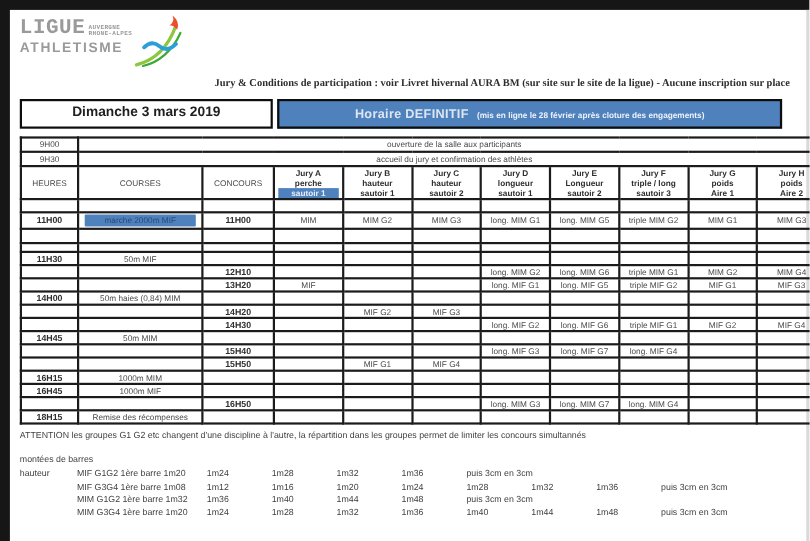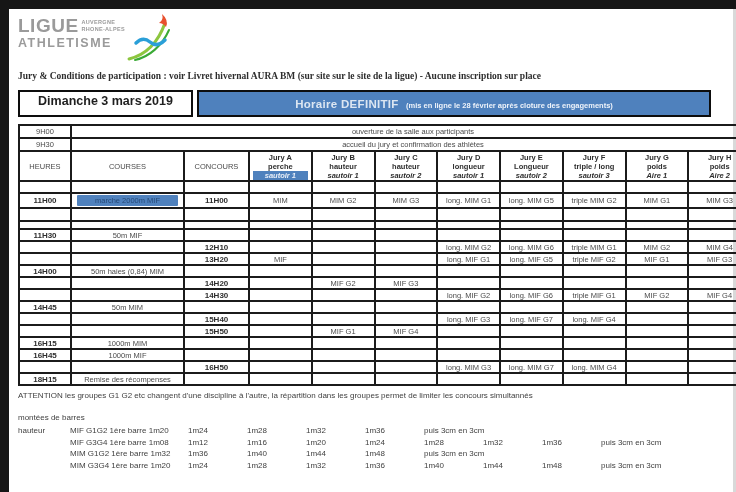--- a/index.html
+++ b/index.html
@@ -11,51 +11,51 @@
   }
   .scan-strip-top { position:absolute; left:0; top:0; width:736px; height:9px; background:#161616; }
   .scan-strip-left { position:absolute; left:0; top:0; width:9px; height:492px; background:#161616; }
   .scan-strip-right { position:absolute; right:0; top:9px; width:3px; height:483px; background:#d9d9d9; }
   .content { position:absolute; left:18px; top:12px; width:700px; }
 
   
   .page-header { display:flex; align-items:flex-start; }
   .logo { width:190px; display:flex; align-items:flex-start; padding-top:4px; }
   .logo-text { line-height:1; color:#9a9a9a; }
-  .logo-row1 { display:flex; align-items:flex-start; }
+  .logo-row1 { display:flex; align-items:flex-end;font-family:Liberation Mono, monospace; }
   .logo-word1 { font-size:19px; font-weight:bold; letter-spacing:0.5px; }
   .logo-region { font-size:5.5px; font-weight:bold; margin-left:3px; margin-top:3px; line-height:1.2; letter-spacing:0.3px; }
   .logo-word2 { font-size:12.5px; font-weight:bold; letter-spacing:1.5px; margin-top:2px; }
   .logo-swoosh { margin-left:2px; margin-top:-4px; }
   .titles { flex:1; text-align:center; padding-top:4px; }
   .page-title { font-size:13.5px; font-weight:bold; color:#2d2d2d; }
   .page-address { font-size:9.5px; font-weight:bold; color:#3a3a3a; margin-top:6px; }
-  .jury-note { text-align:left; font-family:"Liberation Serif", serif; font-weight:bold;
+  .jury-note { text-align:right; font-family:"Liberation Serif", serif; font-weight:bold;
                font-size:9.5px; color:#2e2e2e; margin:9px 0 9px 0; }
 
   
   .banner-row { display:flex; width:693px; margin-bottom:7px; }
-  .date-box { width:175px; border:2px solid #0d0d0d; text-align:center;
+  .date-box { width:230px; border:2px solid #0d0d0d; text-align:center;
               font-size:12.5px; font-weight:bold; color:#1f1f1f; padding:2px 0 3px; }
   .horaire-box { flex:1; margin-left:4px; border:2px solid #0d0d0d; background:#4f81bd;
                  text-align:center; padding:2px 17px 3px; }
   .horaire-title { font-size:11.5px; font-weight:bold; color:#dce6f2; letter-spacing:0.3px; }
   .horaire-note { font-size:7.5px; font-weight:bold; color:#eef3fa; margin-left:3px; }
 
   
   table.schedule { width:734px; border-collapse:collapse; table-layout:fixed; }
   .schedule td, .schedule th { border:2px solid #1b1b1b; font-size:7.5px; font-weight:normal;
     text-align:center; vertical-align:middle; padding:0; overflow:hidden; white-space:nowrap; color:#4a4a4a; }
   .schedule .c-heures { width:52px; } .schedule .c-courses { width:113px; } .schedule .c-concours { width:65px; }
   .intro-time { font-weight:bold; font-size:8px; color:#2e2e2e; height:13px; }
   .intro-desc { text-align:center; padding-left:4px !important; font-size:8px; }
   .head-label { font-weight:bold; font-size:8.5px; color:#2e2e2e; height:30px; }
   .jury-th div { line-height:9px; }
   .jury-name, .jury-event { font-weight:bold; font-size:7.5px; color:#2e2e2e; }
-  .jury-site { font-weight:bold; font-size:7.5px; color:#2e2e2e;font-style:italic; }
+  .jury-site { font-weight:bold; font-size:7.5px; color:#2e2e2e; }
   .jury-site.hl { background:#4f81bd; color:#e9eff8; margin:0 3px; }
   tr.h-spacer td { height:12px; }
   tr.h-tall td { height:15px; }
   tr.h-empty td { height:13px; }
   tr.h-thin td { height:8px; }
   tr.h-data td { height:12px; }
   td.t-time { font-weight:bold; font-size:8px; color:#2e2e2e; }
   .course-hl { display:block; margin:0 5px; background:#4f81bd; color:#274a77; border-radius:1px;
                font-size:7.5px; line-height:11px; }
 

